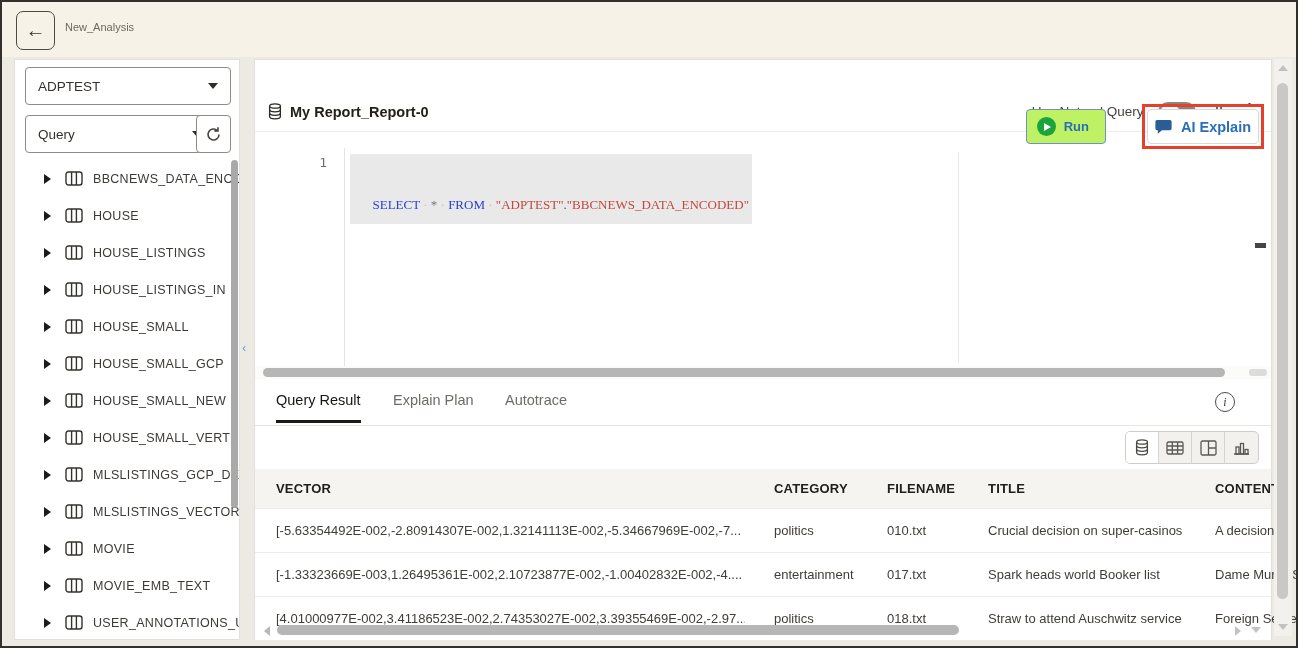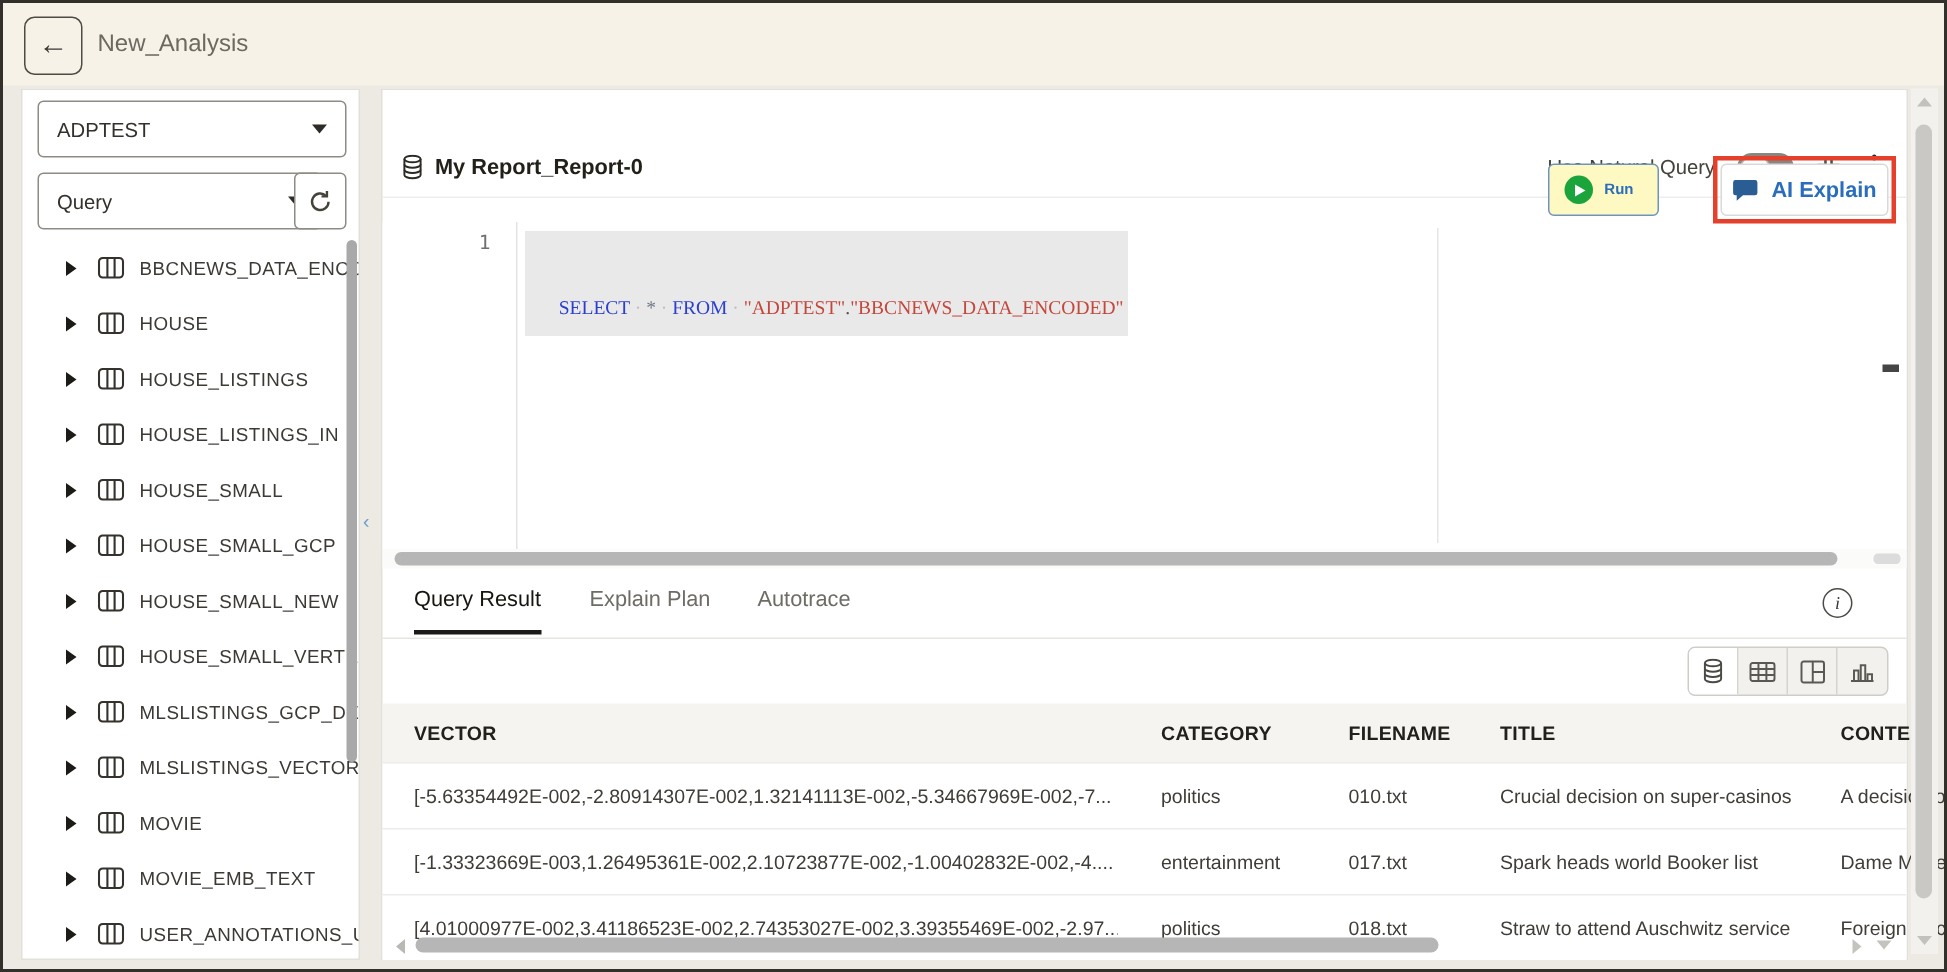--- a/index.html
+++ b/index.html
@@ -9,21 +9,21 @@
     border:2px solid #33302b; background:#eceae3; overflow:hidden;
   }
   
   .topbar{ position:absolute; left:0; top:0; right:0; height:55px; background:#f7f2e8; }
   .back-btn{
     position:absolute; left:14px; top:9px; width:39px; height:39px;
     border:1.6px solid #4e4a44; border-radius:7px; background:#f7f2e8;
     display:flex; align-items:center; justify-content:center;
     font-size:20px; color:#3a3733; cursor:pointer;
   }
-  .page-title{ position:absolute; left:63px; top:19px; font-size:16px; color:#6e6960; }
+  .page-title{ position:absolute; left:63px; top:19px; font-size:11px; color:#6e6960; }
   
   .sidebar{
     position:absolute; left:12px; top:57px; width:226px; height:581px;
     background:#fff; border:1px solid #e2e0da;
   }
   .select-box{
     position:absolute; height:38px; border:1px solid #8f8b84; border-radius:4px;
     background:#fff; display:flex; align-items:center; padding:0 12px;
     font-size:13.5px; color:#34312d; cursor:pointer;
   }
@@ -69,23 +69,23 @@
   .toggle .knob{
     position:absolute; left:2px; top:2px; width:20px; height:16px;
     border-radius:8px; background:#fff; border:1px solid #b9b5af;
   }
   .collapse-btn, .kebab-btn{ cursor:pointer; display:flex; align-items:center; }
   .kebab-btn{ flex-direction:column; gap:3px; padding:2px 6px; }
   .kebab-btn i{ width:3.5px; height:3.5px; border-radius:50%; background:#2c2a26; }
   
   .run-btn{
     position:absolute; right:165px; top:49px; height:35px; padding:0 16px 0 10px;
-    border:1px solid #6e93bd; border-radius:4px; background:#fef9c3;
+    border:1px solid #6e93bd; border-radius:4px; background:#bef264;
     display:flex; align-items:center; gap:8px; cursor:pointer;
-    font-size:10px; font-weight:bold; color:var(--accent-blue, #2a6ebb);
+    font-size:13px; font-weight:bold; color:var(--accent-blue, #2a6ebb);
   }
   .play-circle{ width:19px; height:19px; border-radius:50%; background:var(--run-green, #1ca43c);
     display:flex; align-items:center; justify-content:center; }
   .play-circle i{ width:0; height:0; border-top:4.5px solid transparent;
     border-bottom:4.5px solid transparent; border-left:7px solid #fff; margin-left:2px; }
   .annotation-box{
     position:absolute; right:7px; top:44px; width:122px; height:45px;
     border:3px solid var(--annotation-red, #e4402c); z-index:5;
     display:flex; align-items:center; justify-content:center;
   }
@@ -129,21 +129,21 @@
     cursor:pointer; border-right:1px solid #d6d4cf; }
   .vs-btn:last-child{ border-right:none; }
   .vs-btn.selected{ background:#fff; }
   
   .grid-header{ position:absolute; left:0; top:409px; right:0; height:39px; background:#f5f4f1;
     display:flex; align-items:center; font-size:13px; font-weight:bold; color:#22201b; letter-spacing:.2px; }
   .grid-row{ position:absolute; left:0; right:0; height:44px; display:flex; align-items:center;
     border-top:1px solid #ececea; font-size:13px; color:#403d38; background:#fff; }
   .grid-row.r0{ top:448px; } .grid-row.r1{ top:492px; } .grid-row.r2{ top:536px; }
   .cell{ white-space:nowrap; overflow:hidden; flex:0 0 auto; padding-right:10px; }
-  .c0{ width:469px; margin-left:21px; } .c1{ width:113px;margin-left:29px; } .c2{ width:101px;margin-left:12px; }
+  .c0{ width:469px; margin-left:21px; } .c1{ width:113px;margin-left:29px; } .c2{ width:101px; }
   .c3{ width:227px; } .c4{ width:200px; }
   
   .hscroll-bottom{ position:absolute; left:0; bottom:2px; right:0; height:14px; }
   .hscroll-bottom .arrow-left{ position:absolute; left:9px; top:3px; width:0; height:0;
     border-top:5px solid transparent; border-bottom:5px solid transparent; border-right:6px solid #b9b8b5; }
   .hscroll-bottom .thumb{ position:absolute; left:22px; top:2px; width:682px; height:10px;
     background:#b6b6b6; border-radius:5px; }
   .hscroll-bottom .arrow-right{ position:absolute; right:30px; top:3px; width:0; height:0;
     border-top:5px solid transparent; border-bottom:5px solid transparent; border-left:6px solid #c4c3c0; }
   .hscroll-bottom .arrow-down{ position:absolute; right:10px; top:4px; width:0; height:0;

